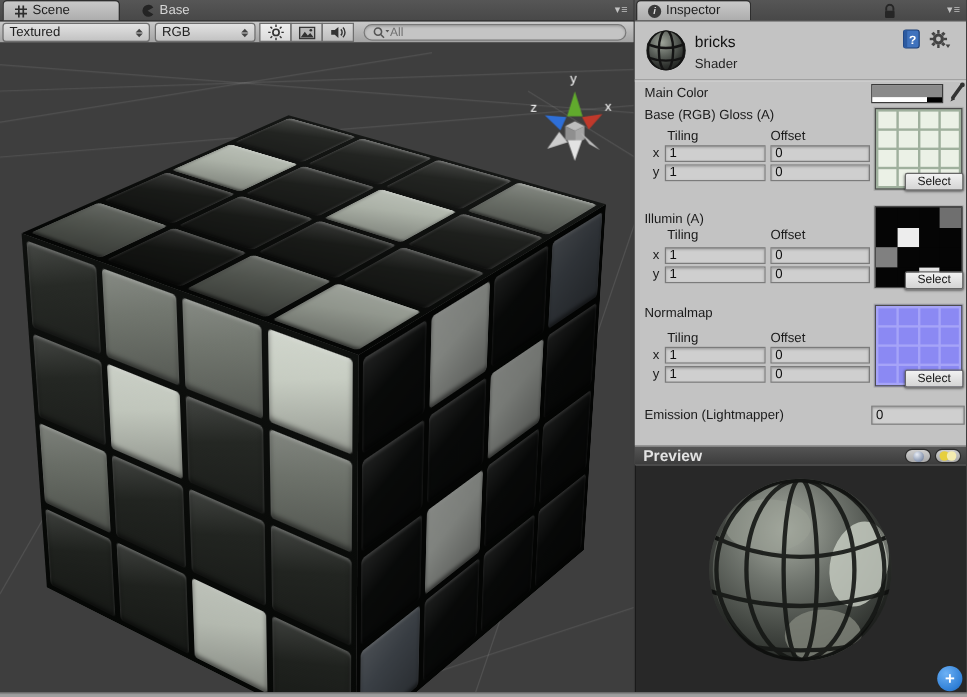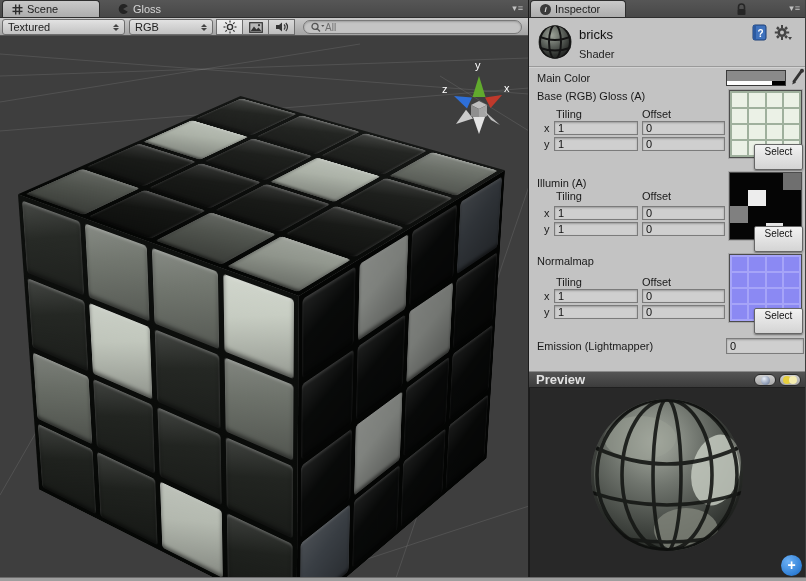--- a/index.html
+++ b/index.html
@@ -80,21 +80,21 @@
   .field { position:absolute; height:14px; border:1px solid #7b7b7b; background:#cfcfcf;
            box-shadow:inset 0 1px 2px rgba(0,0,0,.25); font-size:11px; color:#111; padding:0 3px;
            font-family:"Liberation Sans",sans-serif; outline:none; }
   .swatch { position:absolute; left:197px; top:52px; width:60px; height:16px; border:1px solid #3a3a3a;
             display:flex; flex-direction:column; }
   .swatch .c { flex:1; }
   .swatch .a { height:4px; }
   .thumb { position:absolute; left:200px; width:73px; height:68px; border:1px solid #4c4c4c;
            display:grid; grid-template-columns:repeat(4,1fr); grid-template-rows:repeat(4,1fr);
            box-shadow:0 0 0 1px #aaa; }
-  .select-btn { position:absolute; width:49px; height:26px; font-size:10px; color:#111; text-align:center;
+  .select-btn { position:absolute; width:49px; height:15px; font-size:10px; color:#111; text-align:center;
                 line-height:13px; background:linear-gradient(#f2f2f2,#d4d4d4); border:1px solid #666;
                 border-radius:2px; box-shadow:0 1px 2px rgba(0,0,0,.45); }
 
   
   .preview-hdr { height:17px; background:linear-gradient(#555,#3c3c3c); border-top:1px solid #8a8a8a;
                  border-bottom:1px solid #1f1f1f; position:relative; display:flex; align-items:center; }
   .preview-hdr .t { font-size:13px; font-weight:bold; color:#e2e2e2; padding-left:7px; }
   .ph-btn { position:absolute; top:2px; width:22px; height:12px; border-radius:7px;
             background:linear-gradient(#cfcfcf,#a8a8a8); border:1px solid #2a2a2a;
             display:flex; align-items:center; justify-content:center; gap:1px; }
@@ -121,21 +121,21 @@
             <line x1="0.5" y1="3.7" x2="10.5" y2="3.7"></line>
               <line x1="0.5" y1="7.4" x2="10.5" y2="7.4"></line>
           </g>
         </svg>
         <span>Scene</span>
       </div>
       <div class="tab" style="margin-left:8px;">
         <svg width="12" height="12" viewBox="0 0 12 12">
           <path d="M 10.8 3.2 A 5 5 0 1 0 10.8 8.8 L 6 6 Z" fill="#242424"></path>
         </svg>
-        <span>Gloss</span>
+        <span>Base</span>
       </div>
       <span class="panel-menu">▾≡</span>
     </div>
 
     <div class="toolbar">
       <div class="tb-dd" style="left:2px; width:123px;">
         <span>Textured</span>
         <span class="dd-arrows">
             <i class="up"></i>
             <i class="dn"></i>

